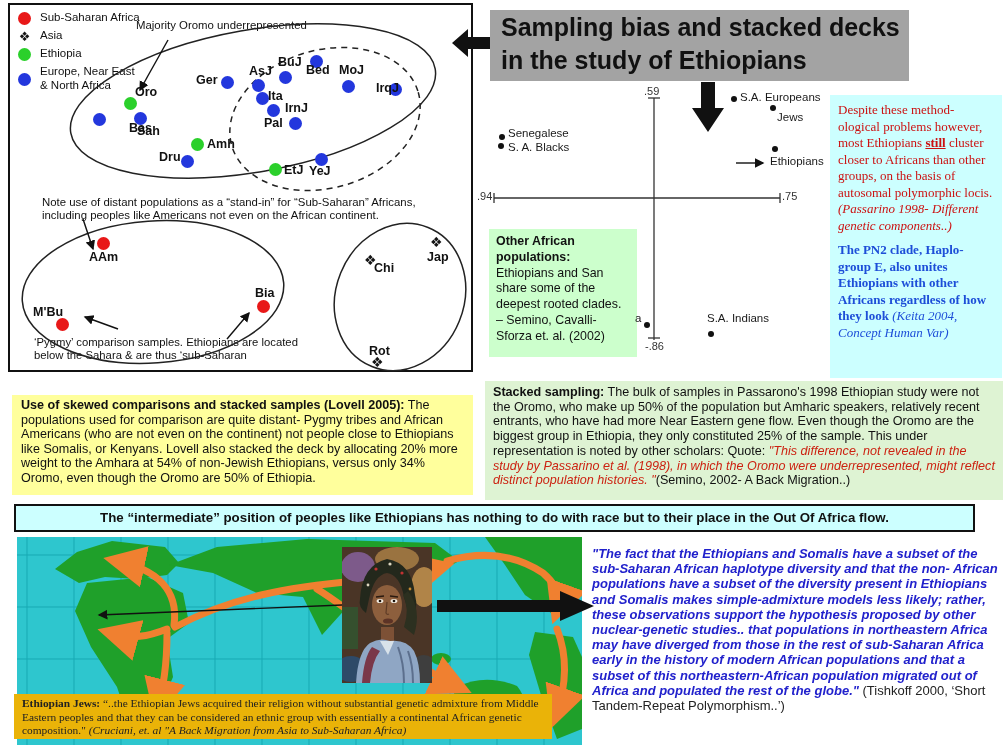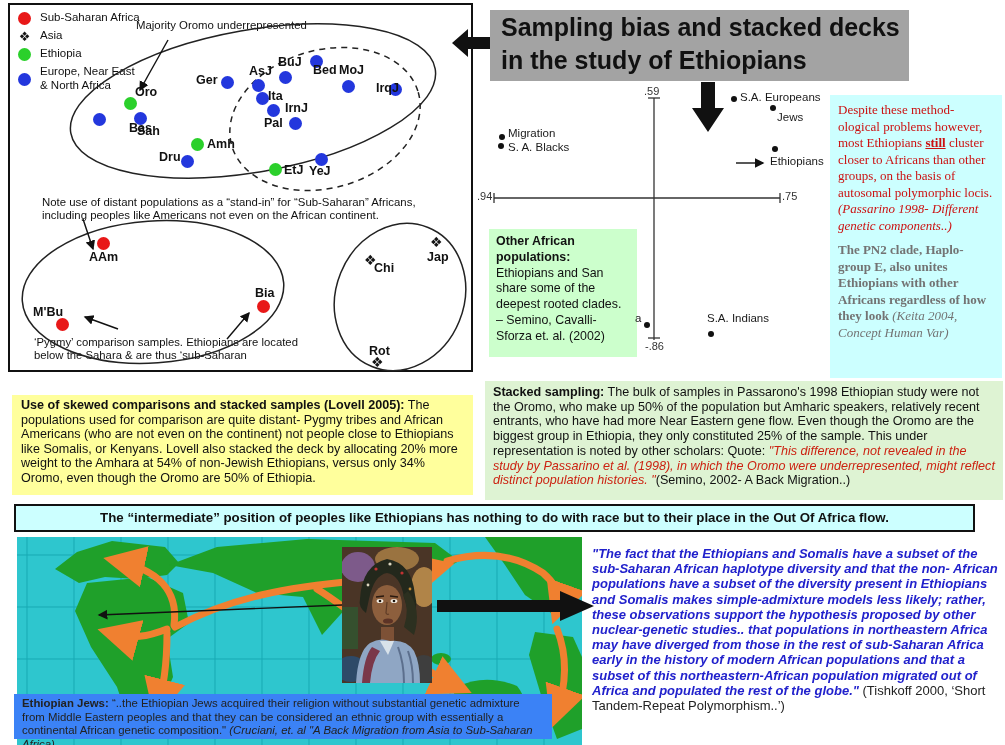--- a/index.html
+++ b/index.html
@@ -26,36 +26,36 @@
   #p2-ann{left:676px;top:141px;width:84px;font-size:11.3px;line-height:1.17}
   
   #title-box{left:490px;top:10px;width:419px;height:71px;background:#a3a3a3;
              font-weight:bold;font-size:25px;line-height:1.3;padding:1px 0 0 11px;box-sizing:border-box}
   
   .box{box-sizing:border-box}
   #oa-box{left:489px;top:229px;width:148px;height:128px;background:#ccffcc;padding:5px 7px;
           font-size:12.4px;line-height:1.27}
   #method-box{left:830px;top:95px;width:172px;height:283px;background:#ccffff;padding:7px 8px;
               font-family:"Liberation Serif",serif;font-size:13px;line-height:1.27;color:#cc1111}
-  #method-box .p2{color:#737373;font-weight:bold;margin-top:8px}
+  #method-box .p2{color:#1d4ed8;font-weight:bold;margin-top:8px}
   #method-box .cite{font-style:italic}
   #method-box .p2 .cite{font-weight:normal;font-style:italic}
   .still{font-weight:bold;text-decoration:underline}
   #skewed-box{left:12px;top:395px;width:461px;height:100px;background:#ffff9c;padding:3px 9px;
               font-size:12.6px;line-height:1.16}
   #stacked-box{left:485px;top:381px;width:518px;height:119px;background:#def3d3;padding:4px 8px;
                font-size:12.6px;line-height:1.17}
   #stacked-box .quote{color:#cc2211;font-style:italic}
   #banner{left:14px;top:504px;width:961px;height:28px;background:#ccffff;border:2px solid #111;
           font-weight:bold;font-size:13.3px;text-align:center;line-height:23px}
   #tishkoff{left:592px;top:546px;width:409px;font-weight:bold;font-style:italic;
             font-size:13px;line-height:1.17;color:#2121cc}
   #tishkoff .cite{font-weight:normal;font-style:normal;color:#222}
-  #ej-box{left:14px;top:694px;width:538px;height:45px;background:#3b82f6;padding:3px 8px;
-          font-family:Liberation Sans, sans-serif;font-size:11.4px;line-height:1.2;color:#222}
+  #ej-box{left:14px;top:694px;width:538px;height:45px;background:#eab308;padding:3px 8px;
+          font-family:Liberation Serif, serif;font-size:11.4px;line-height:1.2;color:#222}
   #ej-box .cite{font-style:italic}
   .b{font-weight:bold}
   svg{display:block}
   .layer{position:absolute;left:0;top:0;pointer-events:none}
 </style>
 </head>
 <body>
 
 <div id="stage">
 
@@ -251,21 +251,21 @@
       <div class="lab1" style="left: 89px; top: 124px; margin-left: 48px;">Sah</div>
       <div class="dot1" style="left: 133.5px; top: 111.5px; background: rgb(35, 55, 221);"></div>
       <div class="lab1" style="left: 129px; top: 121px;">Bas</div>
       <div class="dot1" style="left: 220.5px; top: 75.5px; background: rgb(35, 55, 221);"></div>
       <div class="lab1" style="left: 196px; top: 73px;">Ger</div>
       <div class="dot1" style="left: 251.5px; top: 78.5px; background: rgb(35, 55, 221);"></div>
       <div class="lab1" style="left: 249px; top: 64px;">AsJ</div>
       <div class="dot1" style="left: 278.5px; top: 70.5px; background: rgb(35, 55, 221);"></div>
       <div class="lab1" style="left: 278px; top: 55px;">BuJ</div>
       <div class="dot1" style="left: 309.5px; top: 54.5px; background: rgb(35, 55, 221);"></div>
-      <div class="lab1" style="left: 313px; top: 63px;">Bed</div>
+      <div class="lab1" style="left: 306px; top: 63px;">Bed</div>
       <div class="dot1" style="left: 341.5px; top: 79.5px; background: rgb(35, 55, 221);"></div>
       <div class="lab1" style="left: 339px; top: 63px;">MoJ</div>
       <div class="dot1" style="left: 388.5px; top: 82.5px; background: rgb(35, 55, 221);"></div>
       <div class="lab1" style="left: 376px; top: 81px;">IrqJ</div>
       <div class="dot1" style="left: 255.5px; top: 91.5px; background: rgb(35, 55, 221);"></div>
       <div class="lab1" style="left: 268px; top: 89px;">Ita</div>
       <div class="dot1" style="left: 288.5px; top: 116.5px; background: rgb(35, 55, 221);"></div>
       <div class="lab1" style="left: 285px; top: 101px;">IrnJ</div>
       <div class="dot1" style="left: 266.5px; top: 103.5px; background: rgb(35, 55, 221);"></div>
       <div class="lab1" style="left: 264px; top: 116px;">Pal</div>
@@ -283,21 +283,21 @@
       <div class="lab1" style="left: 33px; top: 305px;">M'Bu</div>
       <div class="dot1" style="left: 256.5px; top: 299.5px; background: rgb(232, 24, 24);"></div>
       <div class="lab1" style="left: 255px; top: 286px;">Bia</div>
       <div class="dia" style="left: 364px; top: 253px;">❖</div>
       <div class="lab1" style="left: 374px; top: 261px;">Chi</div>
       <div class="dia" style="left: 430px; top: 235px;">❖</div>
       <div class="lab1" style="left: 427px; top: 250px;">Jap</div>
       <div class="dia" style="left: 371px; top: 355px;">❖</div>
       <div class="lab1" style="left: 369px; top: 344px;">Rot</div>
       <div class="dot2" style="left: 499px; top: 134px;"></div>
-      <div class="lab2" style="left: 508px; top: 127px;">Migration</div>
+      <div class="lab2" style="left: 508px; top: 127px;">Senegalese</div>
       <div class="dot2" style="left: 498px; top: 143px;"></div>
       <div class="lab2" style="left: 508px; top: 141px;">S. A. Blacks</div>
       <div class="dot2" style="left: 731px; top: 96px;"></div>
       <div class="lab2" style="left: 740px; top: 91px;">S.A. Europeans</div>
       <div class="dot2" style="left: 770px; top: 105px;"></div>
       <div class="lab2" style="left: 777px; top: 111px;">Jews</div>
       <div class="dot2" style="left: 772px; top: 146px;"></div>
       <div class="lab2" style="left: 770px; top: 155px;">Ethiopians</div>
       <div class="dot2" style="left: 708px; top: 331px;"></div>
       <div class="lab2" style="left: 707px; top: 312px;">S.A. Indians</div>

